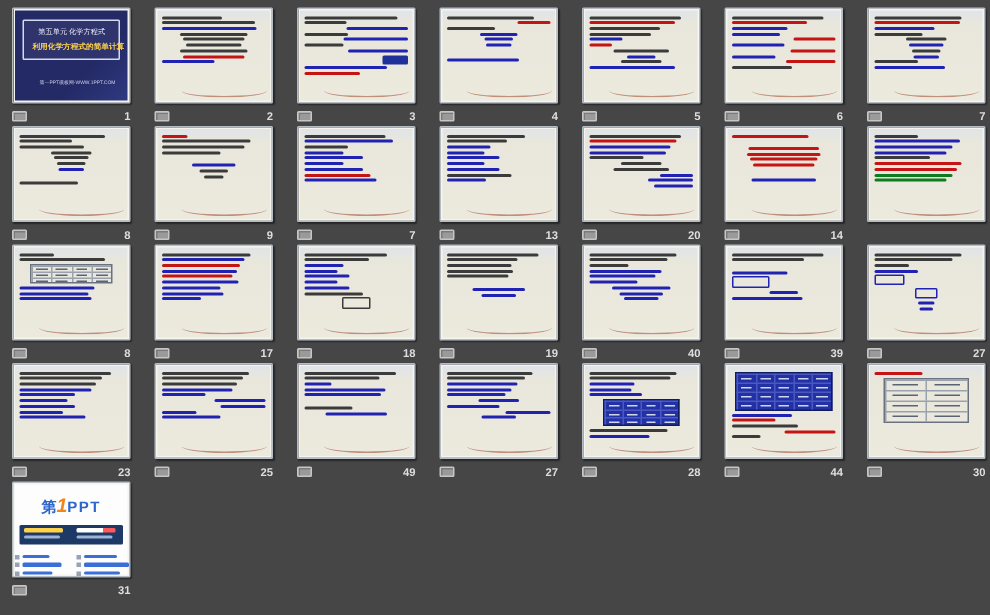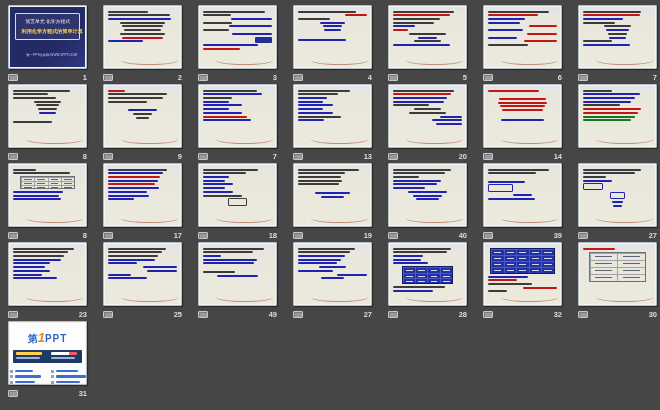--- a/index.html
+++ b/index.html
@@ -616,21 +616,21 @@
           <i class="ln" style="width: 58%; background: rgb(32, 35, 178); height: 2px;"></i>
           <i class="ln" style="width: 42%; background: rgb(196, 20, 20); height: 2px;"></i>
           <i class="ln" style="width: 64%; background: rgb(59, 59, 59); height: 2px;"></i>
           <i class="ln ar" style="width: 50%; background: rgb(196, 20, 20); height: 2px;"></i>
           <i class="ln" style="width: 28%; background: rgb(59, 59, 59); height: 2px;"></i>
         </div>
         <div class="wave"></div>
       </div>
       <div class="label">
         <span class="ticon"></span>
-        <span class="num">32</span>
+        <span class="num">44</span>
       </div>
     </div>
     <div class="cell">
       <div class="thumb">
         <div class="pad">
           <i class="ln" style="width: 46%; background: rgb(196, 20, 20); height: 2px;"></i>
           <div class="tbl" style="grid-template-columns: repeat(2, 1fr); width: 84%; height: 30px; margin: 2px auto 0px;">
             <i></i>
             <i></i>
             <i></i>

